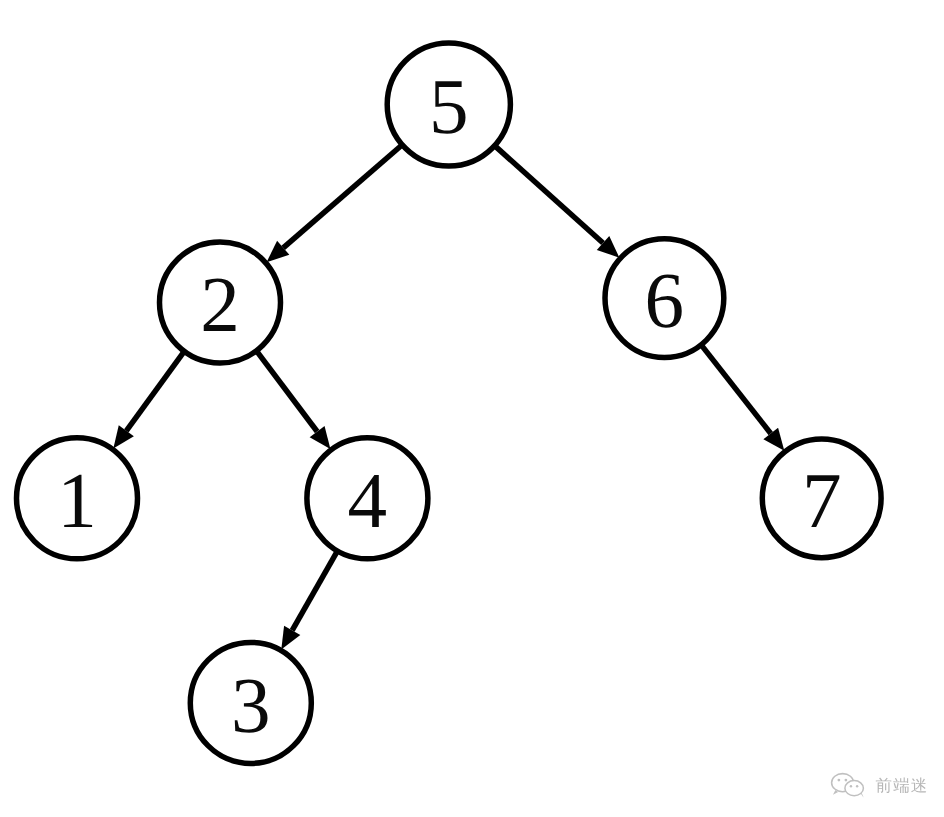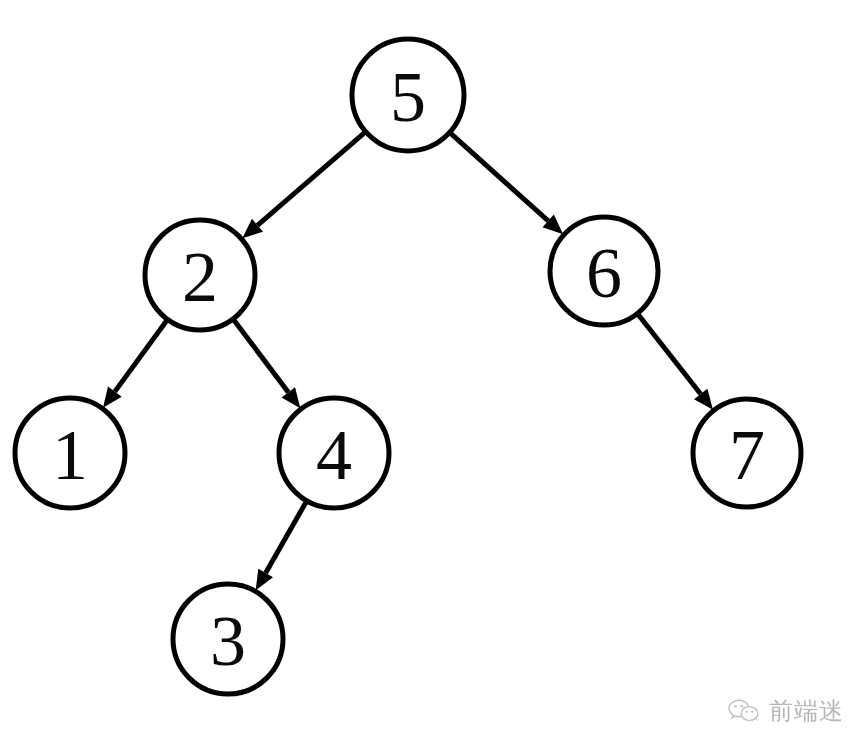--- a/index.html
+++ b/index.html
@@ -60,21 +60,21 @@
     gap: 8px;
     opacity: 0.62;
   }
   #watermark .wm-icon {
     width: 34px;
     height: 26px;
     display: block;
   }
   #watermark .wm-text {
     font-family: Liberation Serif, serif;
-    font-size: 24px;
+    font-size: 15px;
     color: #8a8a8a;
     letter-spacing: 1px;
     white-space: nowrap;
   }
 </style>
 </head>
 <body>
 
 <div id="canvas-root">
 

